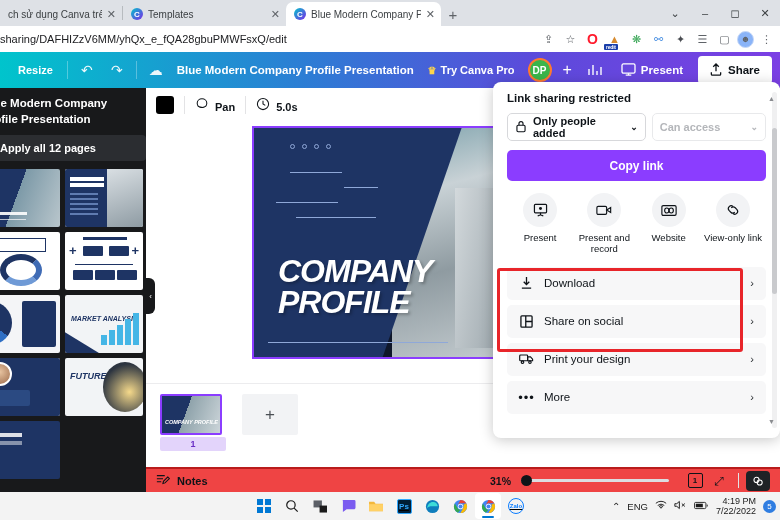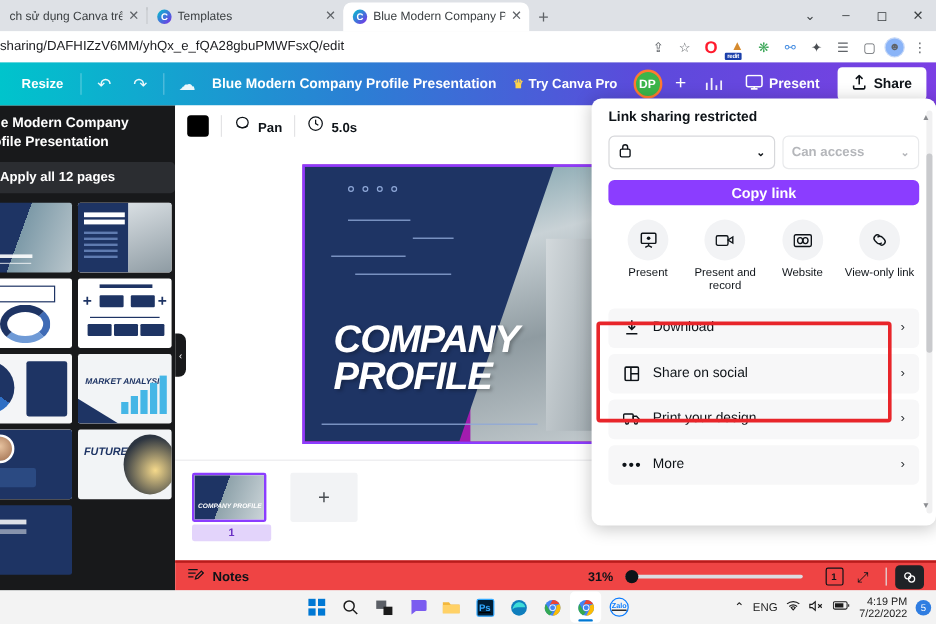--- a/index.html
+++ b/index.html
@@ -203,22 +203,22 @@
     position:absolute;left:0;top:190px;width:9px;height:36px;background:#18191b;
     border-radius:0 6px 6px 0;color:#fff;font-size:8px;
     display:flex;align-items:center;justify-content:center;cursor:pointer;z-index:5;
   }
 
   .canvas-area{
     position:absolute;left:0;top:34px;width:634px;height:345px;background:#fff;
     overflow:hidden;
   }
   .slide{
-    position:absolute;left:106px;top:15px;width:350px;height:233px;
-    border:2px solid #8b3dff;background:#a21caf;overflow:hidden;
+    position:absolute;left:106px;top:4px;width:350px;height:233px;
+    border:2px solid #8b3dff;background:#0f172a;overflow:hidden;
   }
   .slide-photo{
     position:absolute;right:0;top:0;width:60%;height:100%;
     background:linear-gradient(165deg,#7fa3ad 0%,#c9d2d6 25%,#8f9ba1 55%,#cfd6d9 100%);
   }
   .slide-photo:before{
     content:"";position:absolute;right:6%;top:12%;width:34%;height:80%;
     background:linear-gradient(100deg,#e9edef,#aeb8bd);
     transform:skewX(-4deg);
   }
@@ -312,21 +312,21 @@
   .sp-head{ font-size:11.5px;color:#0e1318;font-weight:bold;margin-bottom:9px; }
   .sp-selects{ display:flex;gap:6px;margin-bottom:9px; }
   .sp-select{
     height:28px;border:1.3px solid #d7d8db;border-radius:5px;display:flex;align-items:center;
     gap:6px;padding:0 7px;font-size:11px;color:#0e1318;font-weight:bold;cursor:pointer;
   }
   .sp-select.main{ flex:1.25; }
   .sp-select.disabled{ flex:1;border-color:#e8e9eb;color:#b4b6ba;background:#fff;cursor:default; }
   .sp-caret{ margin-left:auto;font-size:9px; }
   .copy-link{
-    height:21px;background:#8b3dff;border-radius:5px;color:#fff;font-size:12px;font-weight:bold;
+    height:31px;background:#8b3dff;border-radius:5px;color:#fff;font-size:12px;font-weight:bold;
     display:flex;align-items:center;justify-content:center;cursor:pointer;margin-bottom:12px;
   }
   .qa-row{ display:flex;justify-content:space-between;padding:0 2px;margin-bottom:12px; }
   .qa{ width:62px;display:flex;flex-direction:column;align-items:center;gap:5px;cursor:pointer; }
   .qa-circle{
     width:34px;height:34px;border-radius:50%;background:#f2f3f5;
     display:flex;align-items:center;justify-content:center;color:#0e1318;font-size:13px;
   }
   .qa-label{ font-size:9.5px;color:#0e1318;text-align:center;line-height:1.2; }
   .menu-list{ display:flex;flex-direction:column;gap:5px; }
@@ -625,20 +625,21 @@
   <div class="sp-inner">
     <div class="sp-head">Link sharing restricted</div>
     <div class="sp-selects">
       <div class="sp-select main">
         <span>
           <svg width="12" height="13" viewBox="0 0 14 16" fill="none" stroke="#0e1318" stroke-width="1.4">
             <rect x="2" y="6.5" width="10" height="8" rx="1.5"></rect>
             <path d="M4.5 6.5V4.5a2.5 2.5 0 015 0v2"></path>
           </svg>
         </span>
+        <span>Only people added</span>
         <span class="sp-caret">⌄</span>
       </div>
       <div class="sp-select disabled">
         <span>Can access</span>
         <span class="sp-caret">⌄</span>
       </div>
     </div>
     <div class="copy-link">Copy link</div>
 
     <div class="qa-row">

